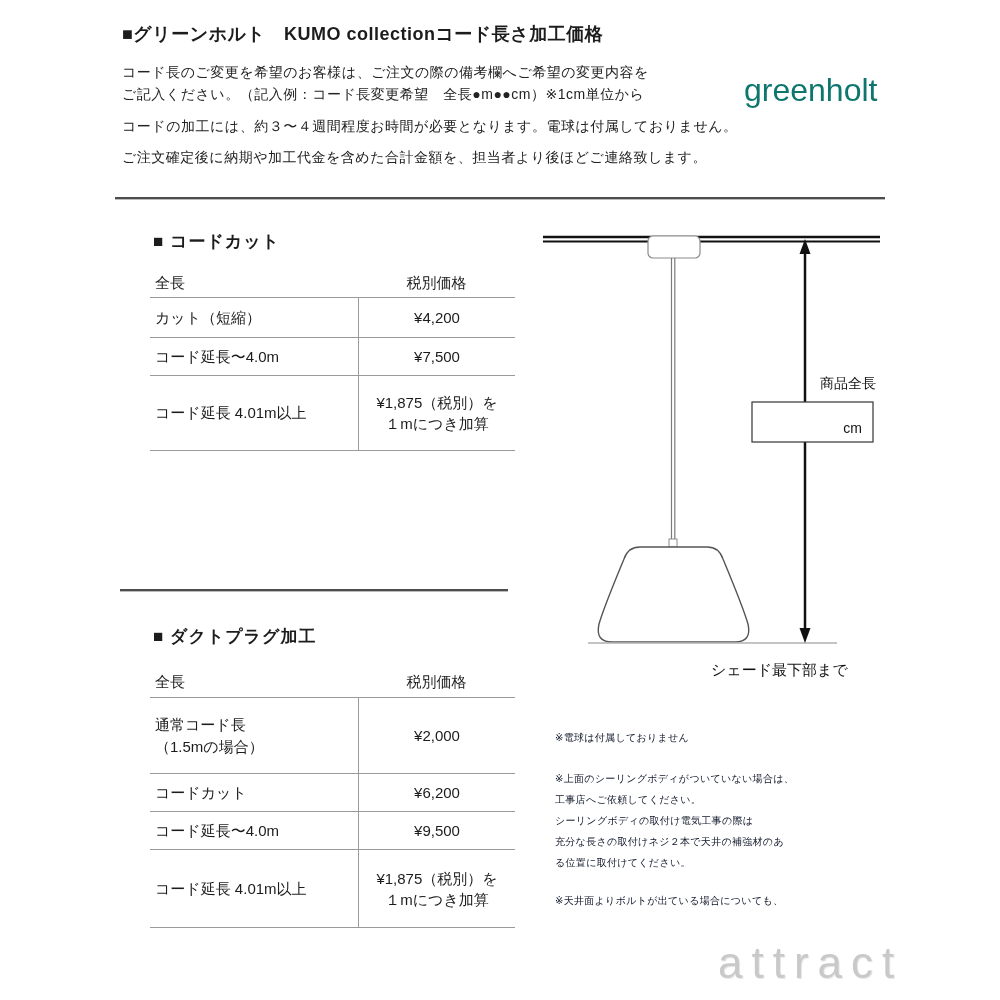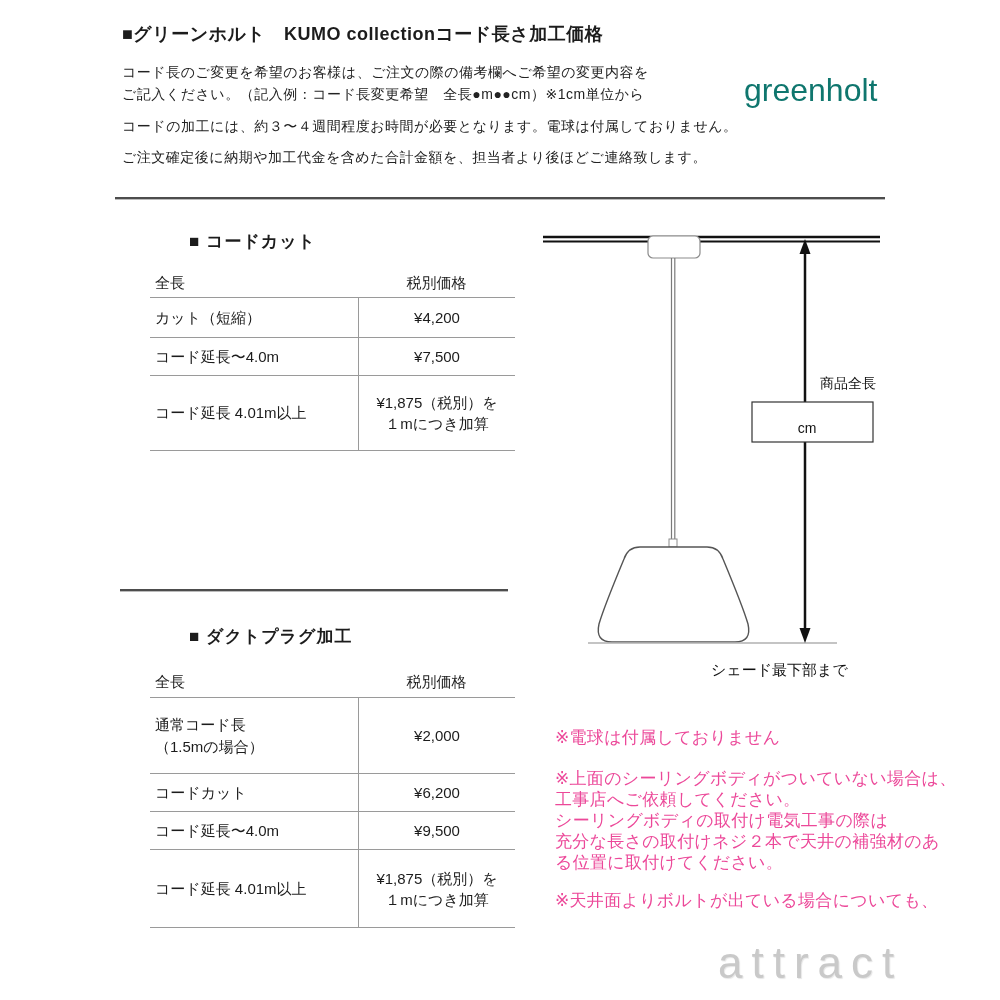--- a/index.html
+++ b/index.html
@@ -7,29 +7,29 @@
   .page {
     position:relative; width:980px; height:1000px; background:#ffffff;
     font-family:"Liberation Sans","DejaVu Sans",sans-serif; color:#1c1c1c;
     overflow:hidden;
   }
   .abs { position:absolute; }
   .doc-title { left:122px; top:22px; font-size:18px; font-weight:bold; letter-spacing:0.5px; }
   .intro { left:122px; font-size:14px; letter-spacing:0.5px; color:#222; }
   .logo { left:744px; top:72px; font-size:32px; font-weight:500; letter-spacing:0px; }
   .sep { height:2px; background:#4d4d4d; box-shadow:0 1px 0 #bbb; }
-  .sec-heading { font-size:17px; font-weight:bold; letter-spacing:1px;margin-left:36px; }
+  .sec-heading { font-size:17px; font-weight:bold; letter-spacing:1px; }
   .ptable { position:absolute; width:365px; font-size:15px; }
   .trow { display:flex; border-bottom:1px solid #9a9a9a; align-items:center; }
   .thead-row { border-bottom:1px solid #9a9a9a; }
   .cell-l { width:208px; padding-left:5px; line-height:22px; }
   .cell-r { width:157px; text-align:center; align-self:stretch; display:flex;
             flex-direction:column; justify-content:center; line-height:21px; }
   .rule { border-left:1px solid #9a9a9a; }
-  .note { left:555px; font-size:17px; line-height:21px; color:#ec4899; letter-spacing:0.3px; }
+  .note { left:555px; font-size:10px; line-height:21px; color:#0f172a; letter-spacing:0.3px; }
   .diagram { left:540px; top:225px; width:350px; height:470px; }
   .dlabel { position:absolute; font-size:14px; color:#111; }
   .watermark { left:718px; top:938px; font-size:44px; letter-spacing:9px;
                color:#c9c9c9; text-shadow:1px 1px 1px #e6e6e6; font-weight:400; }
 </style>
 </head>
 <body>
 
 <div class="page">
 
@@ -117,21 +117,21 @@
 
       <line x1="48" y1="418" x2="297" y2="418" stroke="#b0b0b0" stroke-width="1.5"></line>
 
       <line x1="265" y1="22" x2="265" y2="410" stroke="#111" stroke-width="2.5"></line>
       <polygon points="265,14 259.5,29 270.5,29" fill="#111"></polygon>
       <polygon points="265,418 259.5,403 270.5,403" fill="#111"></polygon>
 
       <rect x="212" y="177" width="121" height="40" fill="#ffffff" stroke="#333" stroke-width="1.2"></rect>
     </svg>
     <div class="dlabel" style="left:280px; top:150px;">商品全長</div>
-    <div class="dlabel" style="left:212px; top:195px; width:110px; text-align:center;">cm</div>
+    <div class="dlabel" style="left:212px; top:195px; width:110px; text-align:right;">cm</div>
     <div class="dlabel" style="left:157px; top:436px; font-size:15px;margin-left:14px;">シェード最下部まで</div>
   </div>
 
   <div class="abs note" style="top:727px;">※電球は付属しておりません</div>
 
   <div class="abs note" style="top:768px;">
     <div>※上面のシーリングボディがついていない場合は、</div>
     <div>工事店へご依頼してください。</div>
     <div>シーリングボディの取付け電気工事の際は</div>
     <div>充分な長さの取付けネジ２本で天井の補強材のあ</div>

